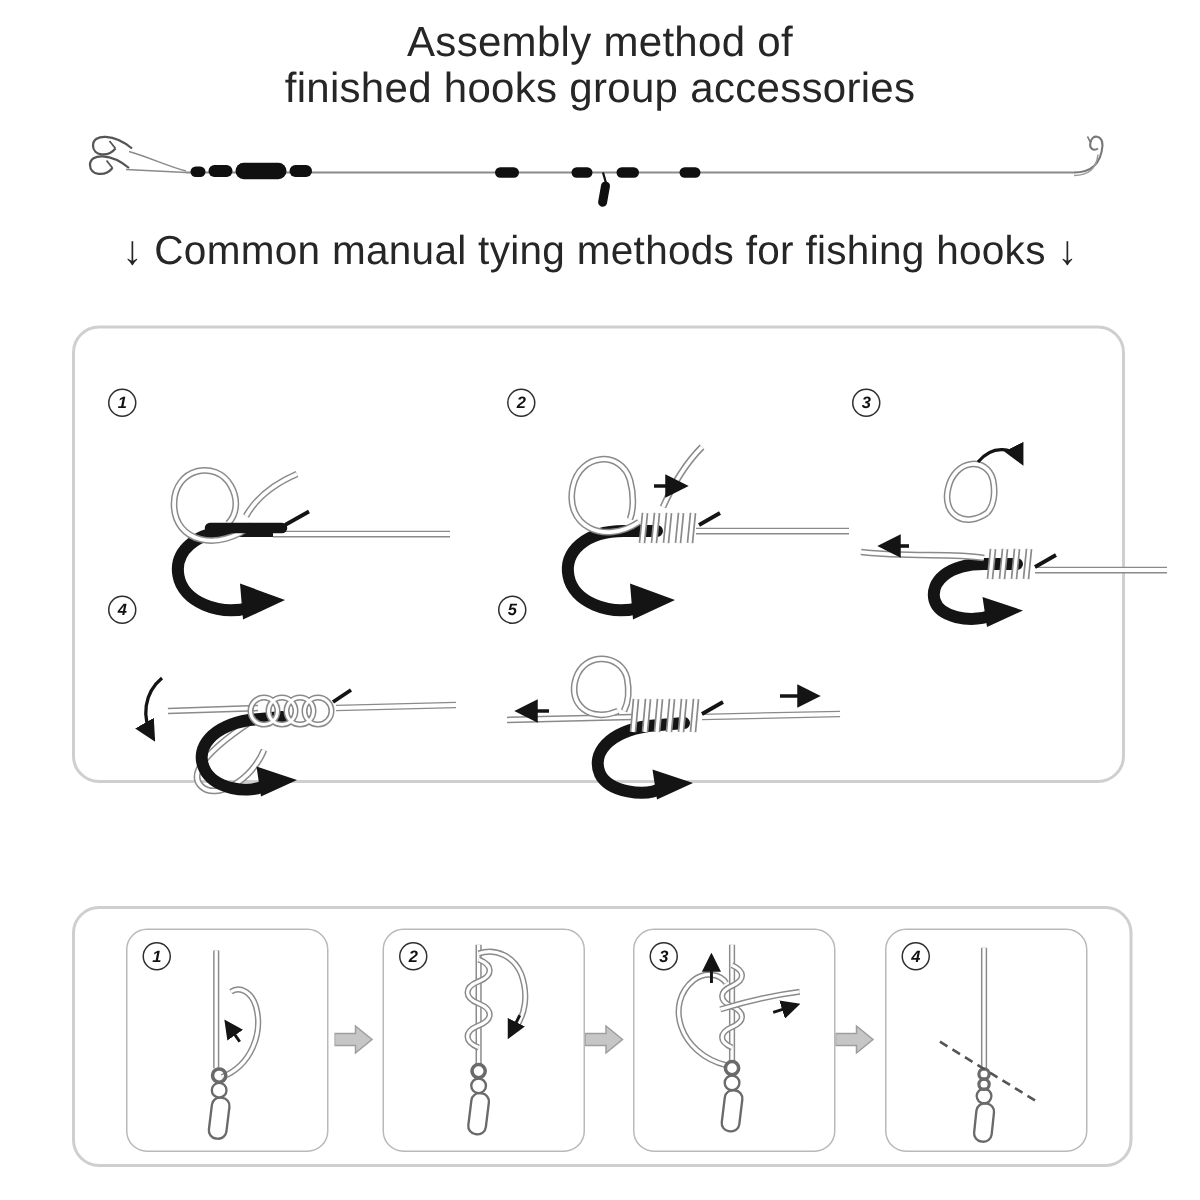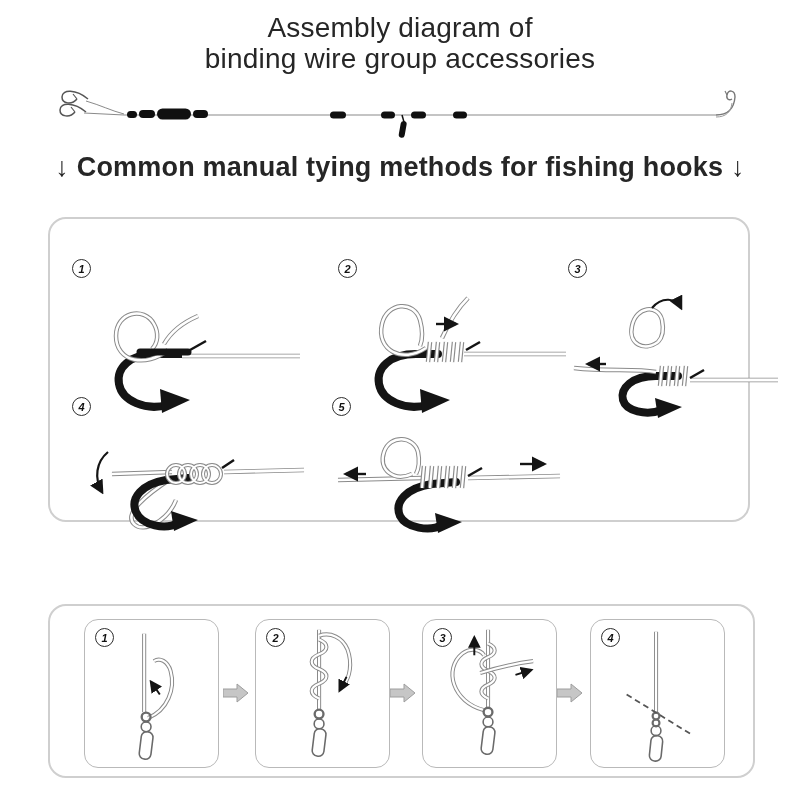--- a/index.html
+++ b/index.html
@@ -1,21 +1,21 @@
 <!DOCTYPE html>
 <html><head>
 <meta charset="utf-8">
 <style>
   html,body{margin:0;padding:0;background:#ffffff;}
   .screen{position:relative;width:800px;height:800px;background:#fff;overflow:hidden;
           font-family:"Liberation Sans", sans-serif;color:#262626;}
   .title{position:absolute;top:12px;left:0;width:100%;text-align:center;
          font-size:28px;line-height:31px;font-weight:400;letter-spacing:.2px;}
   .section-heading{position:absolute;left:0;width:100%;text-align:center;
-         font-size:27px;font-weight:700;letter-spacing:.2px;}
+         font-size:27px;font-weight:400;letter-spacing:.2px;}
   #heading-1{top:152px;}
   #heading-2{top:545px;}
   .rig{position:absolute;top:85px;left:0;width:800px;height:60px;}
   .panel{position:absolute;border:2px solid #cfcfcf;border-radius:18px;background:#fff;}
   #panel-tying{left:48px;top:217px;width:698px;height:301px;}
   #panel-binding{left:48px;top:604px;width:703px;height:170px;}
   .step{position:absolute;}
   .numcirc{display:flex;align-items:center;justify-content:center;
            width:17px;height:17px;border:1.2px solid #2e2e2e;border-radius:50%;
            font-size:11px;font-weight:600;font-style:italic;color:#111;background:#fff;}
@@ -34,22 +34,22 @@
   <defs>
     <marker id="ah" viewBox="0 0 10 10" refX="8" refY="5" markerWidth="6.5" markerHeight="6.5" orient="auto">
       <path d="M0,0 L10,5 L0,10 z" fill="#141414"></path>
     </marker>
   </defs>
 </svg>
 
 <div class="screen">
 
   <div class="title">
-    <div>Assembly diagram of</div>
-    <div>binding wire group accessories</div>
+    <div>Assembly method of</div>
+    <div>finished hooks group accessories</div>
   </div>
 
   <svg class="rig" viewBox="0 0 800 60">
 
     <path d="M 88,14 C 76,4 62,4 62,12 C 62,19 72,20 77,14" fill="none" stroke="#555" stroke-width="1.5"></path>
     <path d="M 77,14 L 73,9" stroke="#555" stroke-width="1.2"></path>
     <path d="M 86,27 C 74,17 60,17 60,25 C 60,32 70,33 75,27" fill="none" stroke="#555" stroke-width="1.5"></path>
     <path d="M 75,27 L 71,22" stroke="#555" stroke-width="1.2"></path>
 
     <path d="M 86,16 C 100,20 112,26 124,29" fill="none" stroke="#8a8a8a" stroke-width="1"></path>

